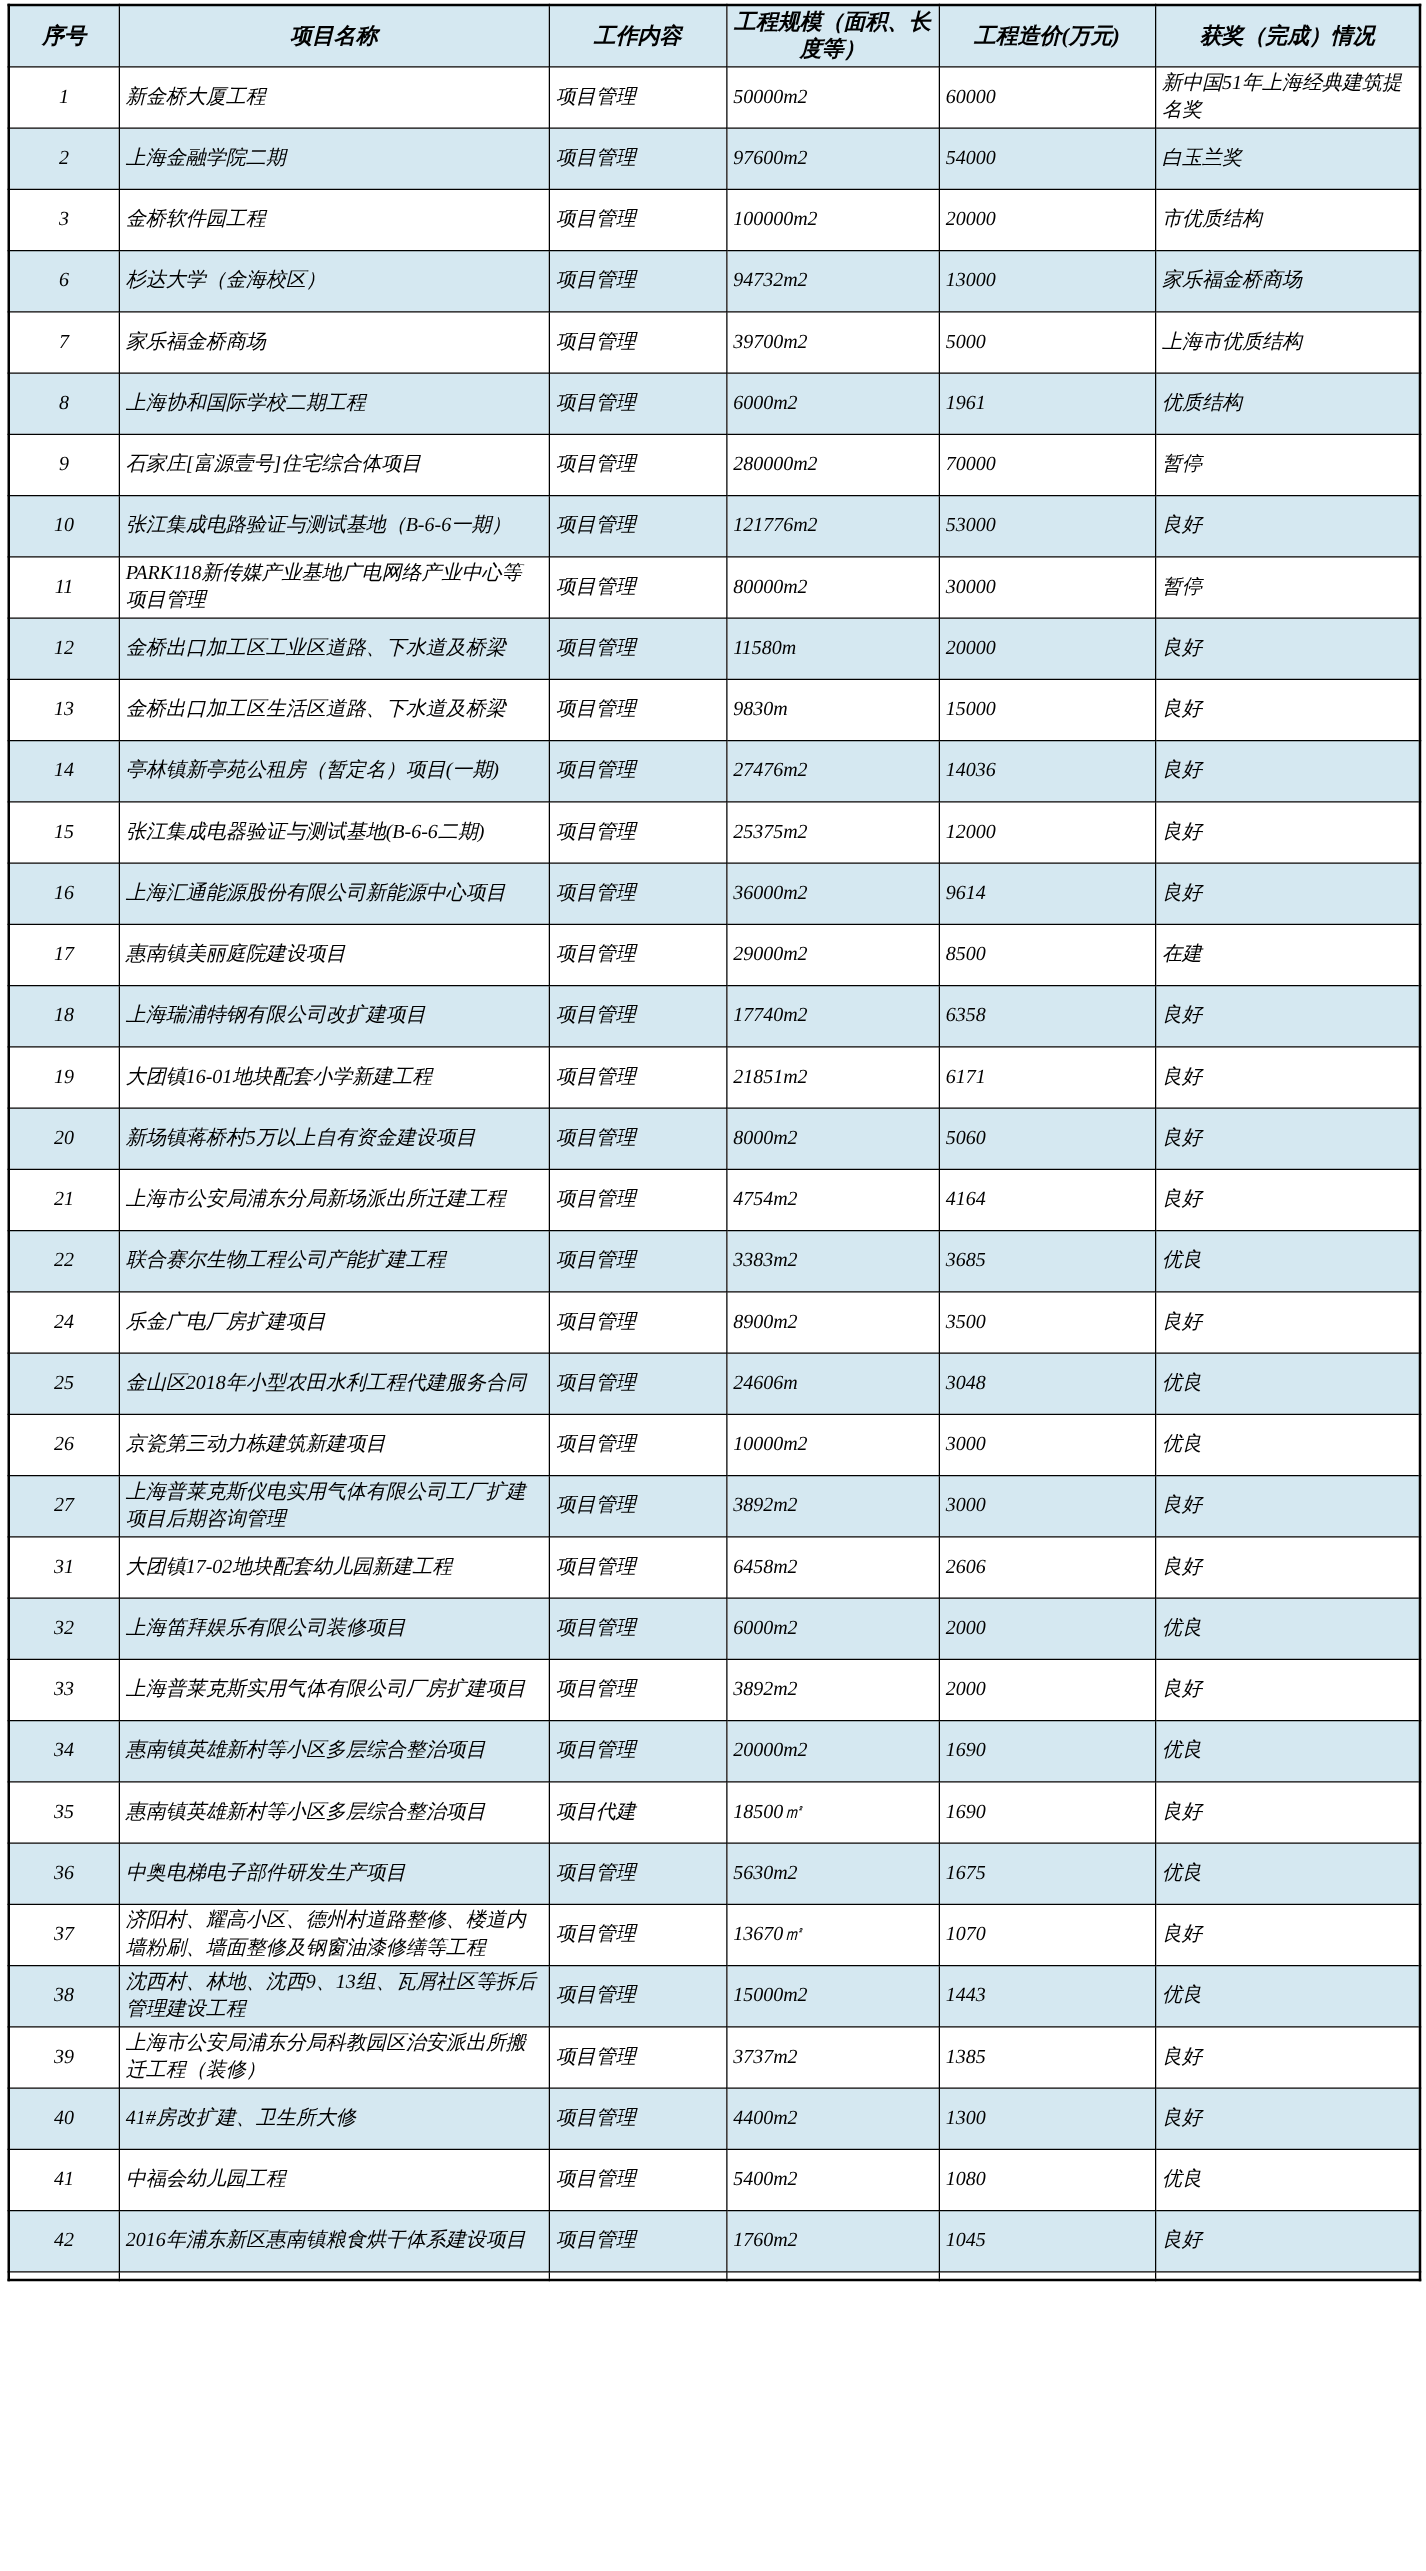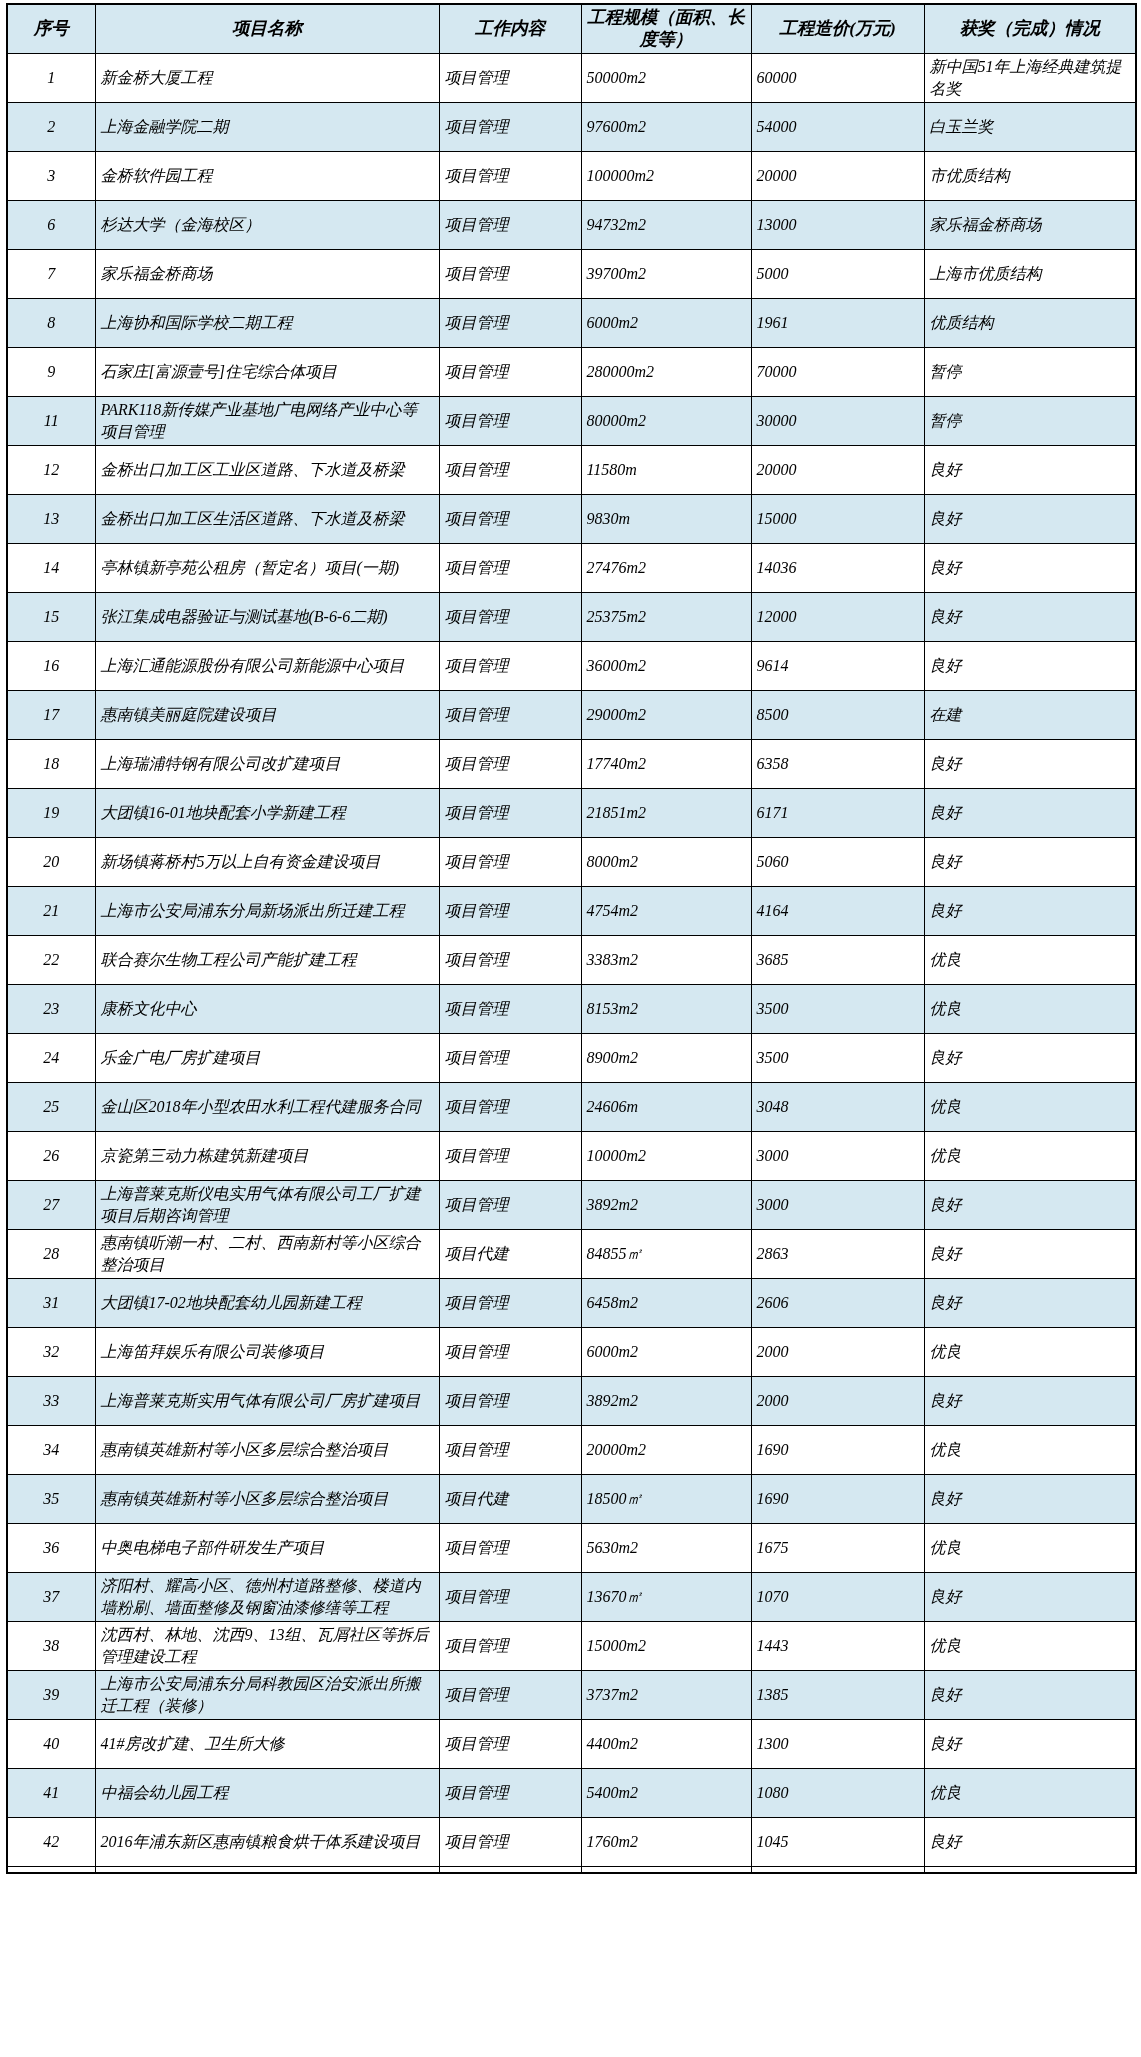--- a/index.html
+++ b/index.html
@@ -129,20 +129,28 @@
         </tr>
         <tr>
           <td>9</td>
           <td>石家庄[富源壹号]住宅综合体项目</td>
           <td>项目管理</td>
           <td>280000m2</td>
           <td>70000</td>
           <td>暂停</td>
         </tr>
         <tr>
+          <td>10</td>
+          <td>张江集成电路验证与测试基地（B-6-6一期）</td>
+          <td>项目管理</td>
+          <td>121776m2</td>
+          <td>53000</td>
+          <td>良好</td>
+        </tr>
+        <tr>
           <td>11</td>
           <td>PARK118新传媒产业基地广电网络产业中心等项目管理</td>
           <td>项目管理</td>
           <td>80000m2</td>
           <td>30000</td>
           <td>暂停</td>
         </tr>
         <tr>
           <td>12</td>
           <td>金桥出口加工区工业区道路、下水道及桥梁</td>
@@ -225,28 +233,20 @@
         </tr>
         <tr>
           <td>22</td>
           <td>联合赛尔生物工程公司产能扩建工程</td>
           <td>项目管理</td>
           <td>3383m2</td>
           <td>3685</td>
           <td>优良</td>
         </tr>
         <tr>
-          <td>23</td>
-          <td>康桥文化中心</td>
-          <td>项目管理</td>
-          <td>8153m2</td>
-          <td>3500</td>
-          <td>优良</td>
-        </tr>
-        <tr>
           <td>24</td>
           <td>乐金广电厂房扩建项目</td>
           <td>项目管理</td>
           <td>8900m2</td>
           <td>3500</td>
           <td>良好</td>
         </tr>
         <tr>
           <td>25</td>
           <td>金山区2018年小型农田水利工程代建服务合同</td>
@@ -262,28 +262,20 @@
           <td>10000m2</td>
           <td>3000</td>
           <td>优良</td>
         </tr>
         <tr>
           <td>27</td>
           <td>上海普莱克斯仪电实用气体有限公司工厂扩建项目后期咨询管理</td>
           <td>项目管理</td>
           <td>3892m2</td>
           <td>3000</td>
-          <td>良好</td>
-        </tr>
-        <tr>
-          <td>28</td>
-          <td>惠南镇听潮一村、二村、西南新村等小区综合整治项目</td>
-          <td>项目代建</td>
-          <td>84855㎡</td>
-          <td>2863</td>
           <td>良好</td>
         </tr>
         <tr>
           <td>31</td>
           <td>大团镇17-02地块配套幼儿园新建工程</td>
           <td>项目管理</td>
           <td>6458m2</td>
           <td>2606</td>
           <td>良好</td>
         </tr>

